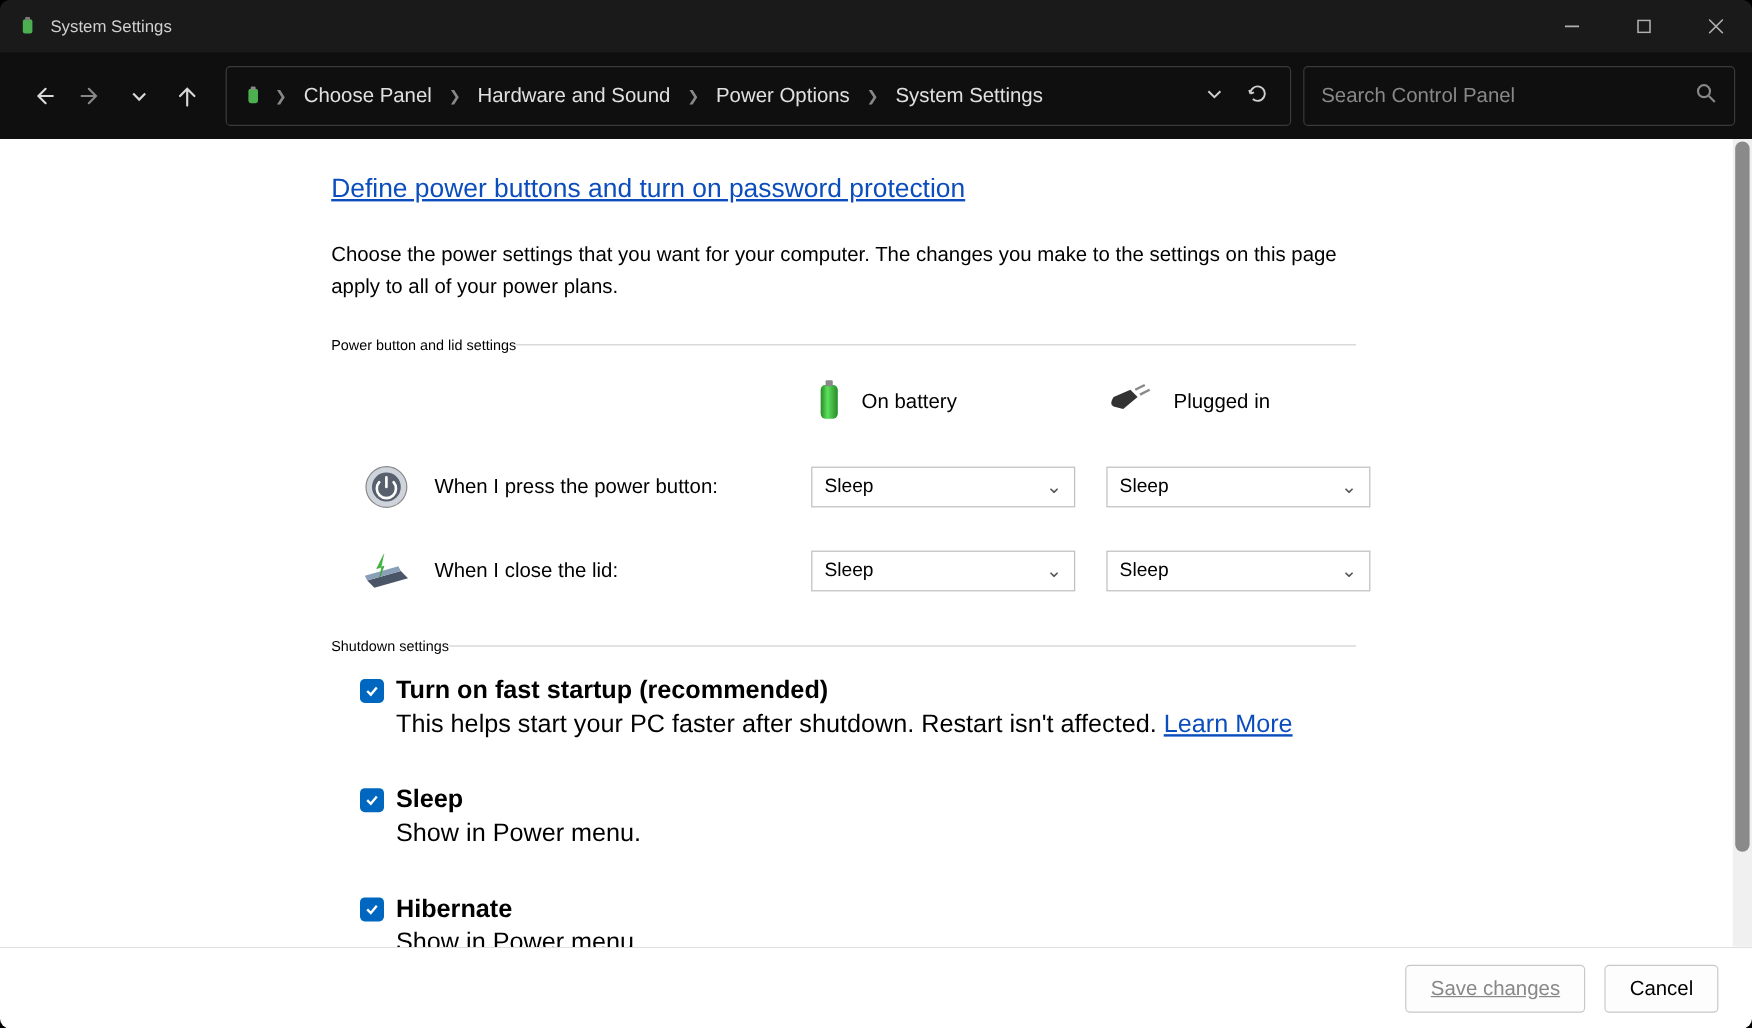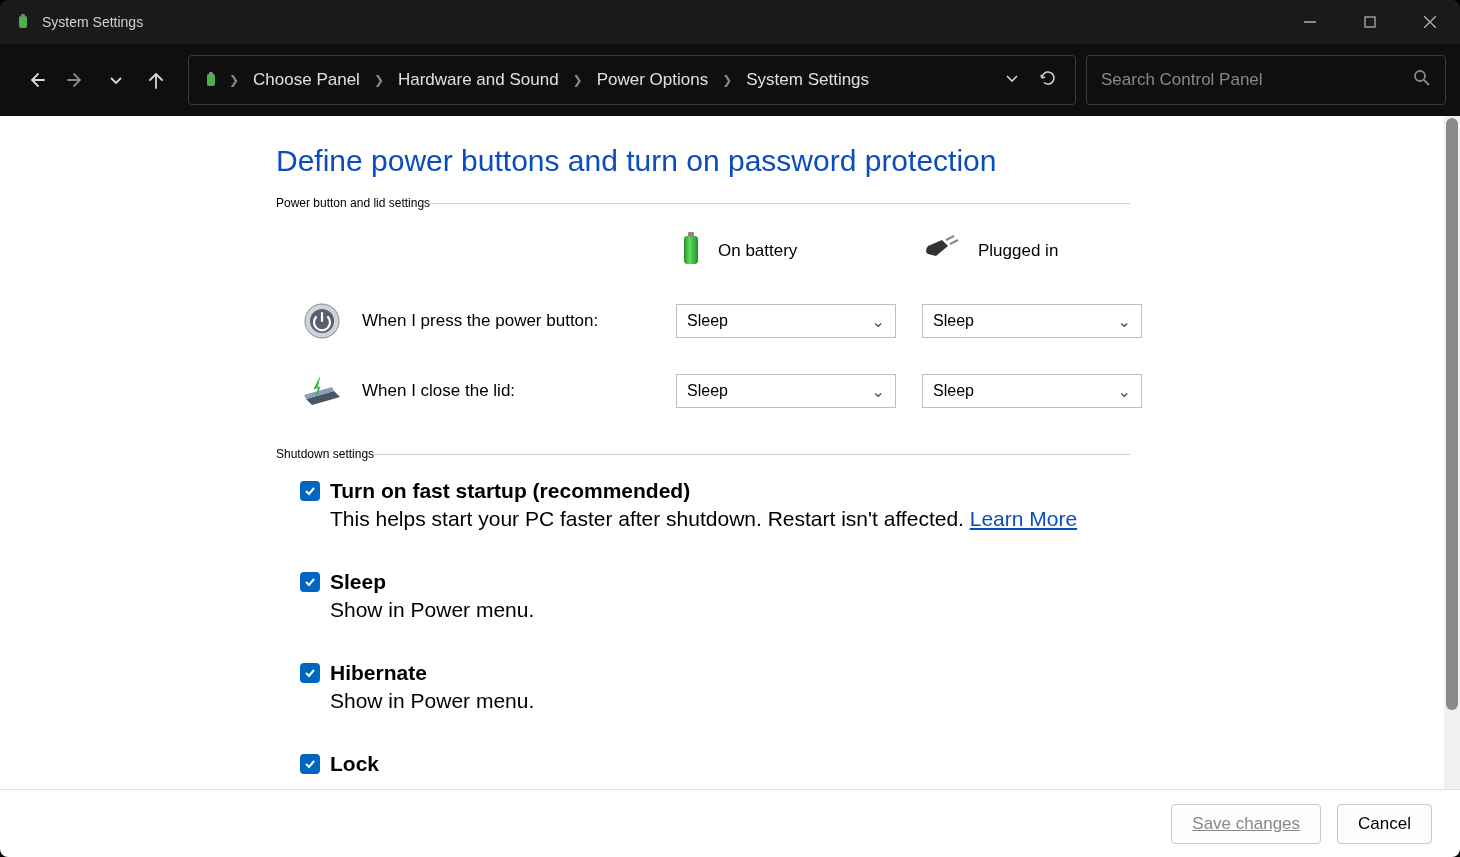--- a/index.html
+++ b/index.html
@@ -22,21 +22,21 @@
   .bc-sep { color: #888; font-size: 12px; padding: 0 2px; }
   .bc-item { padding: 4px 6px; }
   .bc-tail { margin-left: auto; display: flex; align-items: center; gap: 20px; padding-right: 6px; color: #d0d0d0; }
   .search-bar { width: 360px; height: 50px; border: 1px solid #3a3a3a; border-radius: 4px; display: flex; align-items: center; padding: 0 14px; color: #888; }
   .search-input { flex: 1; background: transparent; border: none; outline: none; color: #e0e0e0; font-size: 17px; }
   .search-input::placeholder { color: #888; }
   
   
   .content { flex: 1; background: #fff; overflow-y: auto; position: relative; }
   .content-inner { padding: 28px 0 0 276px; width: 1130px; }
-  .page-title { color: #0b4dbc; font-size: 30px; font-weight: 400; margin-bottom: 18px; }
+  .page-title { color: #0b4dbc; font-size: 22px; font-weight: 400; margin-bottom: 30px; text-decoration: underline; }
   .page-desc { font-size: 17px; color: #000; line-height: 1.55; margin-bottom: 28px; max-width: 840px; }
   
   .section-header { display: flex; align-items: center; gap: 0; margin-bottom: 18px; font-size: 12px; color: #000; }
   .section-rule { flex: 1; height: 1px; background: #d0d0d0; }
   
   .power-grid { display: grid; grid-template-columns: 350px 220px 220px; column-gap: 26px; row-gap: 26px; margin-left: 24px; margin-bottom: 34px; align-items: center; }
   .col-header { display: flex; align-items: center; gap: 12px; justify-content: flex-start; font-size: 17px; }
   .row-label { display: flex; align-items: center; gap: 18px; font-size: 17px; }
   .row-icon { width: 44px; height: 44px; display: flex; align-items: center; justify-content: center; }
   .dropdown { height: 34px; border: 1px solid #bfbfbf; display: flex; align-items: center; justify-content: space-between; padding: 0 10px; font-size: 16px; background: #fff; }
@@ -144,20 +144,21 @@
       <span><svg width="18" height="18" viewBox="0 0 18 18">
             <circle cx="7" cy="7" r="5" stroke="#888" stroke-width="1.8" fill="none"></circle>
             <line x1="11" y1="11" x2="16" y2="16" stroke="#888" stroke-width="1.8"></line>
           </svg></span>
     </div>
   </div>
 
   <div class="content">
     <div class="content-inner">
       <h1 class="page-title">Define power buttons and turn on password protection</h1>
+      <p class="page-desc">Choose the power settings that you want for your computer. The changes you make to the settings on this page apply to all of your power plans.</p>
 
       <div class="section-header">
         <span>Power button and lid settings</span>
         <div class="section-rule"></div>
       </div>
 
       <div class="power-grid">
         <div></div>
         <div class="col-header">
           <span><svg width="30" height="40" viewBox="0 0 30 40">

